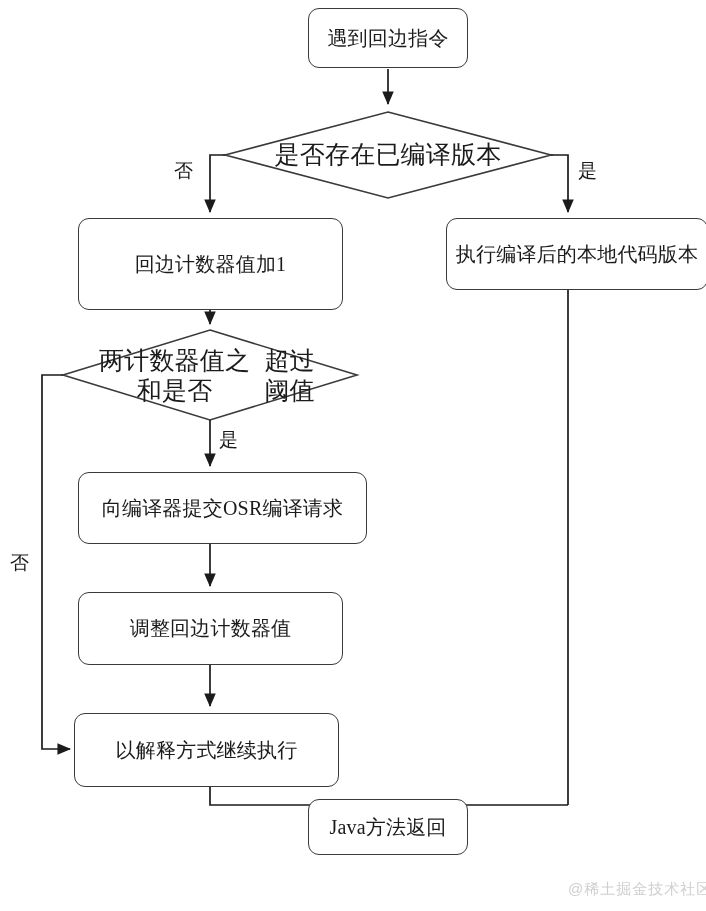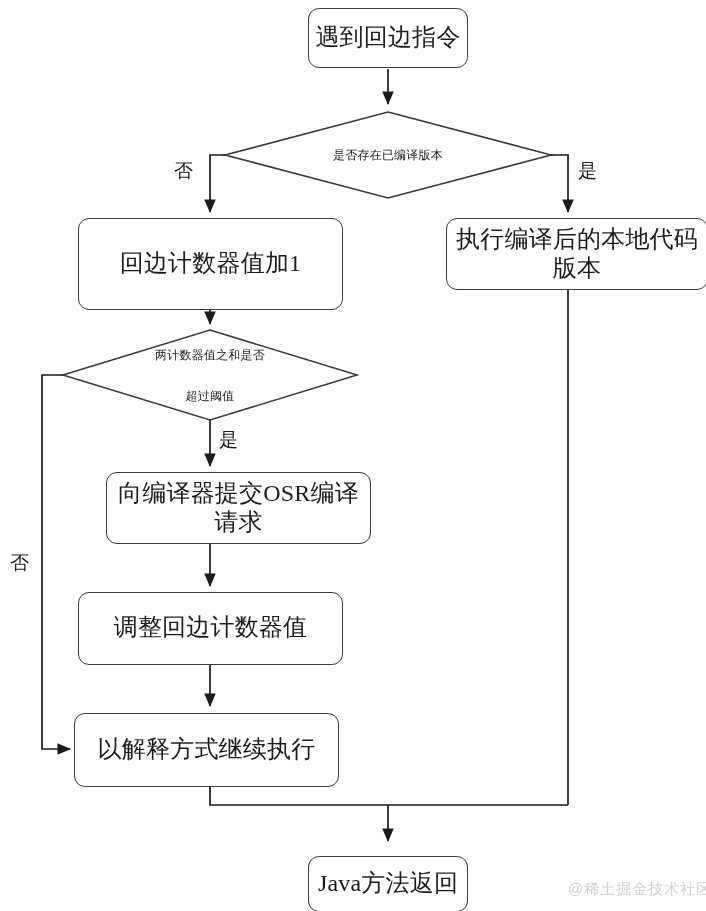--- a/index.html
+++ b/index.html
@@ -33,27 +33,27 @@
     align-items: center;
     justify-content: center;
     text-align: center;
     color: #1b1b1b;
     line-height: 1.22;
   }
   .proc {
     border: 1.6px solid #3a3a3a;
     border-radius: 11px;
     background: #ffffff;
-    font-size: 24px;
+    font-size: 20px;
     letter-spacing: 0.2px;
   }
   .diamond-label {
     background: transparent;
     border: none;
-    font-size: 12px;
+    font-size: 25px;
     letter-spacing: 0.2px;
   }
   .edge-label {
     position: absolute;
     font-size: 19px;
     color: #1b1b1b;
     background: transparent;
   }
   .watermark {
     position: absolute;
@@ -111,41 +111,41 @@
   </div>
 
   <div class="node proc" style="left:78px; top:218px; width:265px; height:92px;">
     <span>回边计数器值加1</span>
   </div>
 
   <div class="node proc" style="left:446px; top:218px; width:262px; height:72px;">
     <span>执行编译后的本地代码版本</span>
   </div>
 
-  <div class="node proc" style="left:78px; top:472px; width:265px; height:72px;margin-left:28px;">
+  <div class="node proc" style="left:78px; top:472px; width:289px; height:72px;">
     <span>向编译器提交OSR编译请求</span>
   </div>
 
-  <div class="node proc" style="left:78px; top:592px; width:265px; height:73px;font-family:Liberation Mono, monospace;">
+  <div class="node proc" style="left:78px; top:592px; width:265px; height:73px;">
     <span>调整回边计数器值</span>
   </div>
 
   <div class="node proc" style="left:74px; top:713px; width:265px; height:74px;">
     <span>以解释方式继续执行</span>
   </div>
 
-  <div class="node proc" style="left:308px; top:856px; width:160px; height:56px;">
+  <div class="node proc" style="left:308px; top:799px; width:160px; height:56px;">
     <span>Java方法返回</span>
   </div>
 
   <div class="node diamond-label" style="left:268px; top:138px; width:240px; height:34px;">
     <span>是否存在已编译版本</span>
   </div>
 
-  <div class="node diamond-label" style="left:95px; top:348px; width:230px; height:56px; flex-direction:column; justify-content:space-between;">
+  <div class="node diamond-label" style="left:95px; top:348px; width:230px; height:56px; flex-direction:row; justify-content:space-between;">
     <span>两计数器值之和是否</span>
     <span>超过阈值</span>
   </div>
 
   <div class="edge-label" style="left:174px; top:158px;">
     <span>否</span>
   </div>
 
   <div class="edge-label" style="left:578px; top:158px;">
     <span>是</span>

